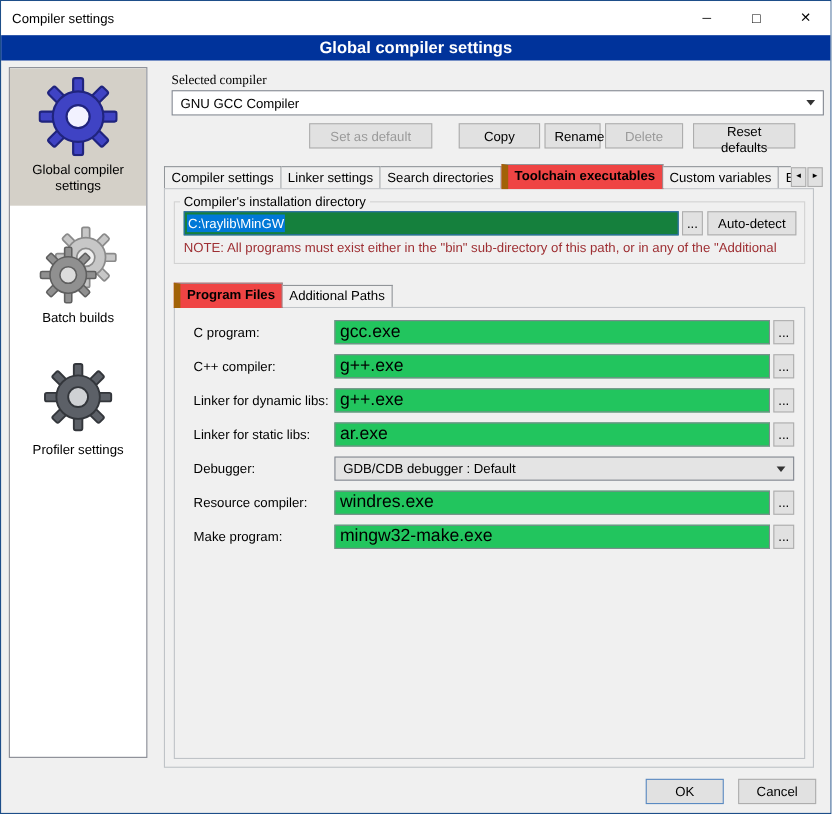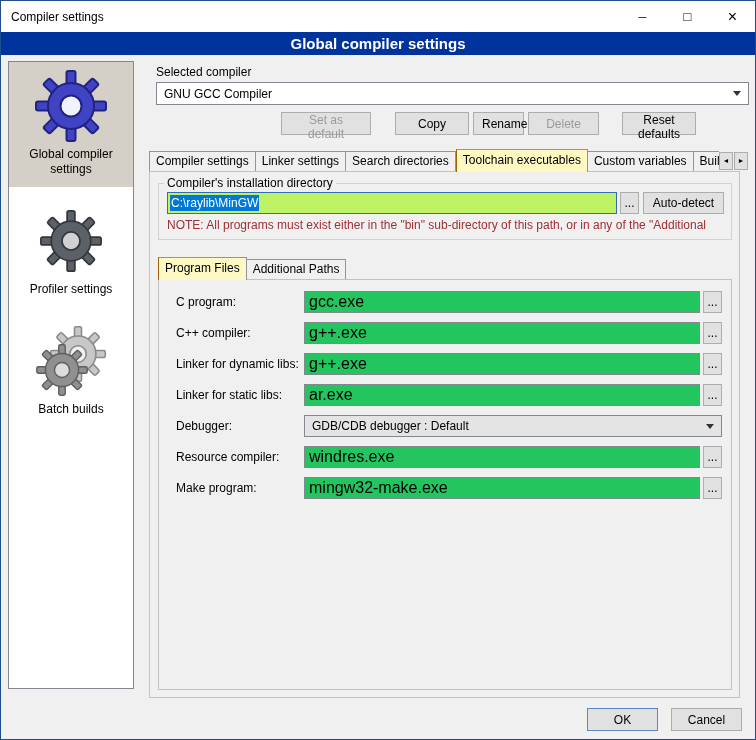--- a/index.html
+++ b/index.html
@@ -18,49 +18,49 @@
   
   .dlg-header { height:23px; background:#00339b; color:#ffffff; font-weight:bold; font-size:15px; text-align:center; line-height:23px; }
 
   
   .sidebar { position:absolute; left:7px; top:60px; width:126px; height:628px; background:#ffffff; border:1px solid #848790; overflow:hidden; }
   .side-item { display:flex; flex-direction:column; align-items:center; gap:5px; padding:8px 2px 10px; text-align:center; line-height:1.25; }
   .side-item.selected { background:#d4d0c8; }
   .side-item + .side-item { margin-top:10px; }
 
   
-  .sc-label { position:absolute; left:155px; top:64px; }
+  .sc-label { position:absolute; left:155px; top:64px;font-family:Liberation Serif, serif; }
   .combo { border:1px solid #828790; background:#fff; display:flex; align-items:center; justify-content:space-between; padding:0 7px; }
   .sc-combo { position:absolute; left:155px; top:81px; width:593px; height:23px; }
   .chevron { width:0; height:0; border-left:4px solid transparent; border-right:4px solid transparent; border-top:5px solid #333; }
 
   .btn { background:#e1e1e1; border:1px solid #adadad; font-family:inherit; font-size:12px; height:23px; padding:0 8px; cursor:default; }
   .btn:disabled { color:#9a9a9a; }
   .btn-row { position:absolute; left:155px; top:111px; width:593px; display:flex; }
-  .btn-set { width:90px; margin-left:125px; }
+  .btn-set { width:112px; margin-left:125px; }
   .btn-copy { width:74px; margin-left:24px; }
   .btn-rename { width:51px; margin-left:4px; }
   .btn-delete { width:71px; margin-left:4px; }
-  .btn-reset { width:74px; margin-left:23px; }
+  .btn-reset { width:93px; margin-left:9px; }
 
   
   .tabstrip { position:absolute; left:148px; top:148px; width:570px; height:23px; display:flex; align-items:flex-end; overflow:hidden; z-index:3; }
   .tab { height:20px; line-height:19px; padding:0 6px; border:1px solid #919599; border-left:none; border-bottom:none; background:#f0f0f0; white-space:nowrap; margin-bottom:1px; flex-shrink:0; }
   .tab:first-child { border-left:1px solid #919599; }
-  .tab.active { height:23px; line-height:21px; margin-bottom:0; border-left:1px solid #a16207; background:#fef9c3; }
+  .tab.active { height:23px; line-height:21px; margin-bottom:0; border-left:6px solid #a16207; background:#ef4444;font-weight:bold; }
   .tab-arrows { position:absolute; left:718px; top:151px; display:flex; gap:1px; z-index:4; }
   .arrow-btn { width:14px; height:18px; padding:0; font-size:7px; line-height:16px; background:#e1e1e1; border:1px solid #adadad; font-family:inherit; }
 
   
   .panel { position:absolute; left:148px; top:170px; width:591px; height:527px; border:1px solid #bfc3c7; background:#f0f0f0; overflow:hidden; z-index:2; }
 
   fieldset.group { position:absolute; left:8px; top:4px; width:574px; height:64px; border:1px solid #d2d2d2; overflow:visible; }
   fieldset.group legend { font-size:12px; padding:0 3px; margin-left:5px; }
   .dir-row { display:flex; align-items:center; margin:2px 0 0 8px; }
-  .dir-input { width:450px; height:22px; border:1px solid #2f6db4; background:#bef264; display:flex; align-items:center; padding:0 2px; overflow:hidden; }
+  .dir-input { width:450px; height:22px; border:1px solid #2f6db4; background:#15803d; display:flex; align-items:center; padding:0 2px; overflow:hidden; }
   .dir-input .sel { background:#0078d7; color:#fff; padding:1px 1px; white-space:nowrap; }
   .btn.browse { width:19px; height:22px; padding:0; margin-left:3px; }
   .btn.autodetect { width:81px; height:22px; margin-left:4px; }
   .note { margin:4px 0 0 8px; color:#9e2f33; white-space:nowrap; }
 
   
   .inner-tabstrip { position:absolute; left:8px; top:85px; height:23px; display:flex; align-items:flex-end; z-index:3; }
   .inner-panel { position:absolute; left:8px; top:107px; width:574px; height:411px; border:1px solid #bfc3c7; background:#f0f0f0; padding:11px 9px 0 17px; }
 
   .frow { display:flex; align-items:center; height:22px; margin-bottom:9px; }
@@ -117,40 +117,40 @@
   <div class="sidebar">
     <div class="side-item selected">
       <svg width="72" height="72" viewBox="-36 -36 72 72">
         <use href="#gear" fill="#3f43c4" stroke="#20247e" stroke-width="2"></use>
         <circle r="10.5" fill="#f2f2ff" stroke="#20247e" stroke-width="2"></circle>
       </svg>
       <span class="side-label">Global compiler settings</span>
     </div>
     <div class="side-item">
       <svg width="72" height="72" viewBox="-36 -36 72 72">
-        <g transform="scale(0.86)">
-          <use href="#gear" fill="#5c6067" stroke="#33363b" stroke-width="2"></use>
-          <circle r="10.5" fill="#cfd1d4" stroke="#33363b" stroke-width="2"></circle>
-        </g>
-      </svg>
-      <span class="side-label">Profiler settings</span>
-    </div>
-    <div class="side-item">
-      <svg width="72" height="72" viewBox="-36 -36 72 72">
         <g transform="translate(7,-7) scale(0.78)">
           <use href="#gear" fill="#c7c7c7" stroke="#8a8a8a" stroke-width="2"></use>
           <circle r="10.5" fill="#f0f0f0" stroke="#8a8a8a" stroke-width="2"></circle>
         </g>
         <g transform="translate(-9,9) scale(0.72)">
           <use href="#gear" fill="#909090" stroke="#5f5f5f" stroke-width="2"></use>
           <circle r="10.5" fill="#dcdcdc" stroke="#5f5f5f" stroke-width="2"></circle>
         </g>
       </svg>
       <span class="side-label">Batch builds</span>
     </div>
+    <div class="side-item">
+      <svg width="72" height="72" viewBox="-36 -36 72 72">
+        <g transform="scale(0.86)">
+          <use href="#gear" fill="#5c6067" stroke="#33363b" stroke-width="2"></use>
+          <circle r="10.5" fill="#cfd1d4" stroke="#33363b" stroke-width="2"></circle>
+        </g>
+      </svg>
+      <span class="side-label">Profiler settings</span>
+    </div>
   </div>
 
   <span class="sc-label">Selected compiler</span>
 
   <div class="combo sc-combo">
     <span>GNU GCC Compiler</span>
     <span class="chevron"></span>
   </div>
 
   <div class="btn-row">

